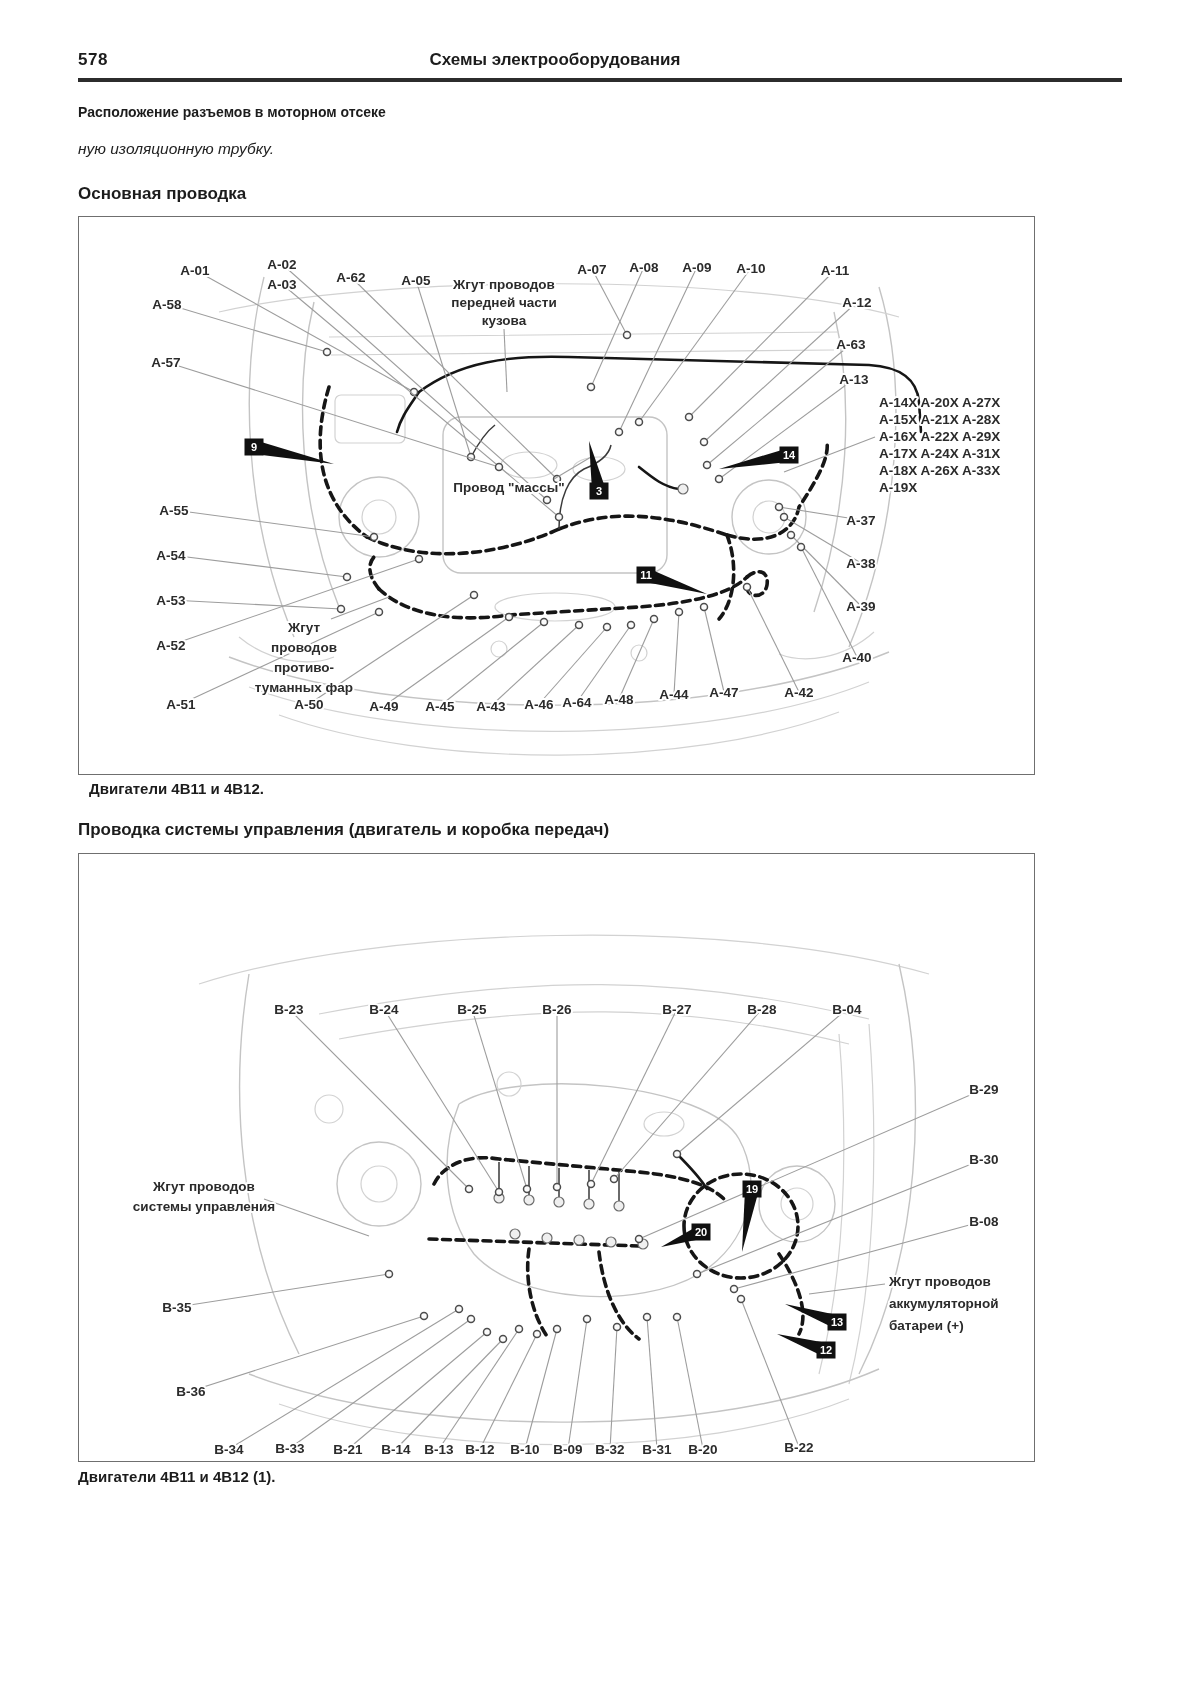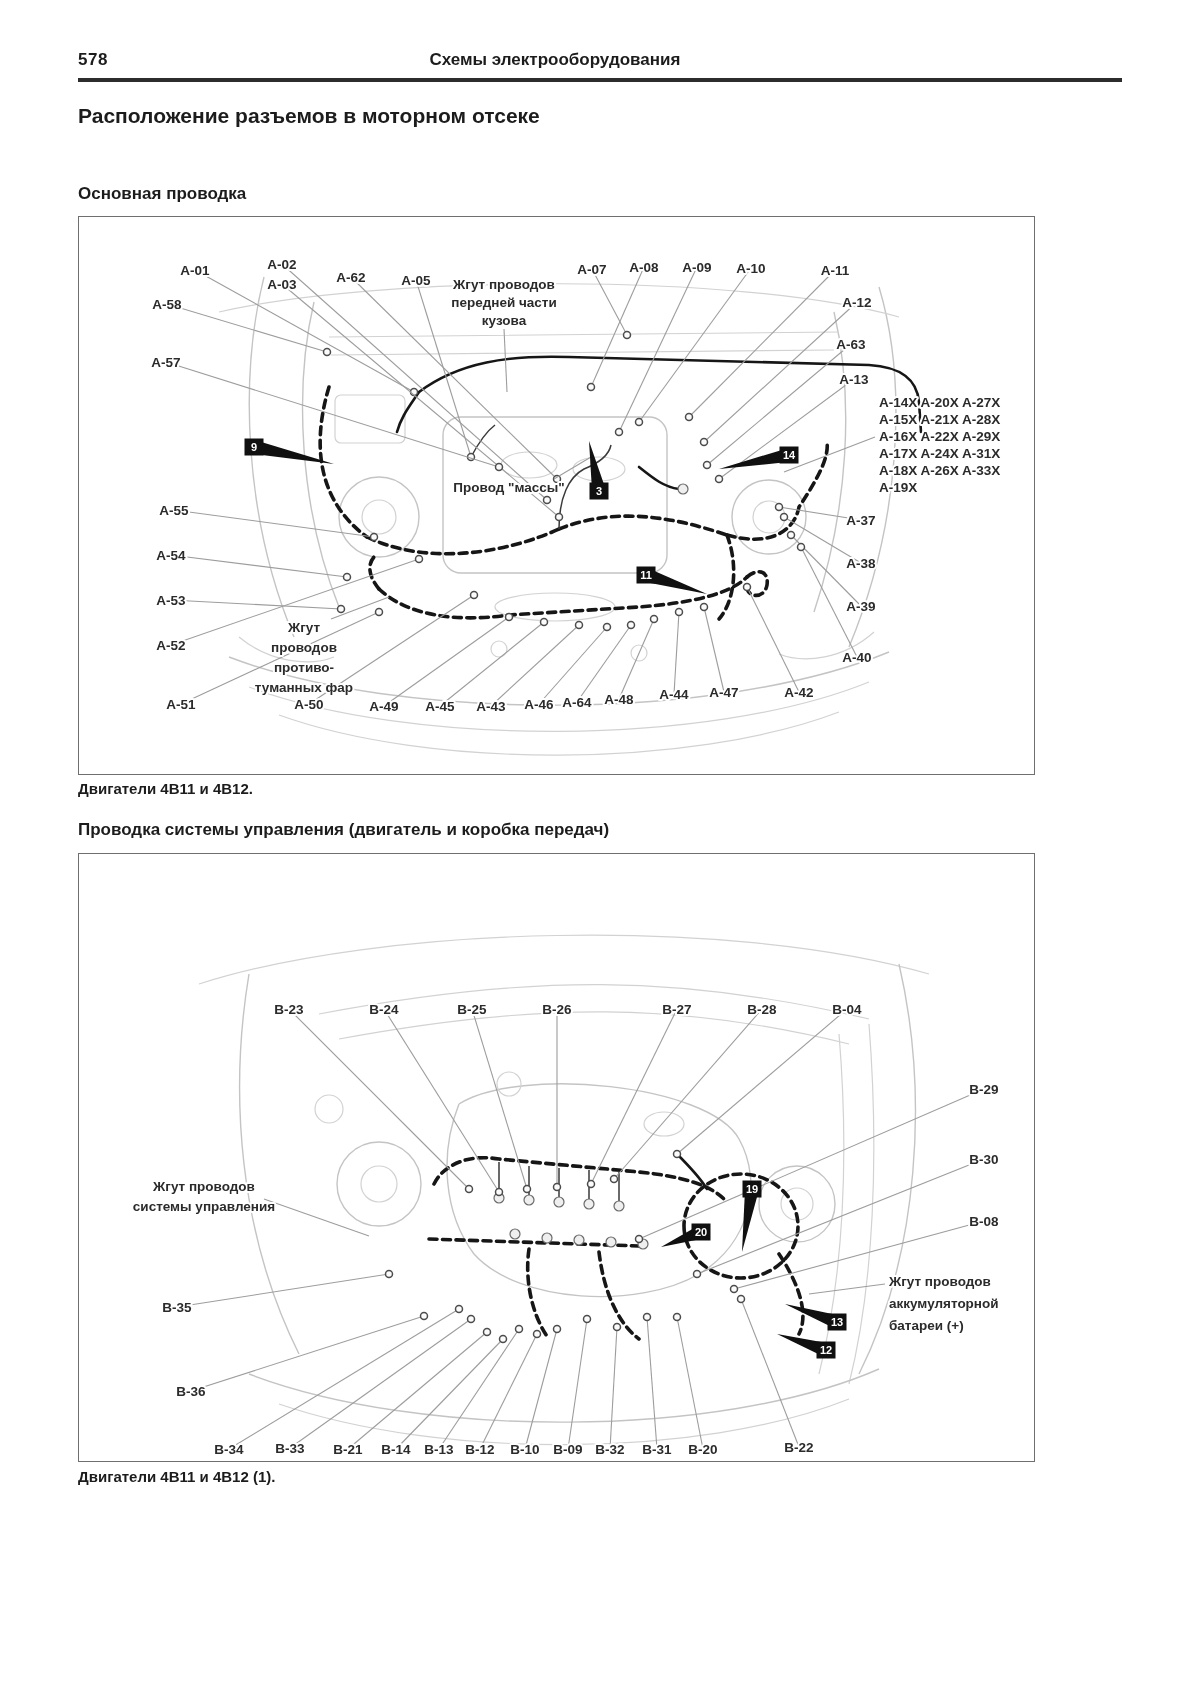--- a/index.html
+++ b/index.html
@@ -6,21 +6,21 @@
   body{
     width:1200px;height:1697px;position:relative;background:#ffffff;
     font-family:"Liberation Sans",sans-serif;color:#1c1c1c;overflow:hidden;
   }
   .abs{position:absolute;}
   
   .header-row{left:78px;top:50px;width:1044px;display:flex;align-items:baseline;
     border-bottom:4px solid #2c2c2c;padding-bottom:8px;}
   .page-number{font-size:17px;font-weight:bold;letter-spacing:.5px;}
   .header-title{flex:1;text-align:center;font-size:17px;font-weight:bold;padding-right:120px;}
-  .main-title{left:78px;top:104px;font-size:21px;font-weight:bold;}
+  .main-title{left:78px;top:104px;font-size:14px;font-weight:bold;}
   .note{left:78px;top:138px;width:1046px;font-size:15.5px;font-style:italic;line-height:1.42;color:#222;}
   .note-label{text-decoration:underline;}
   .h2{left:78px;font-size:17px;font-weight:bold;}
   .diagram-box{left:78px;border:1px solid #6f6f6f;background:#fff;}
   .caption{left:78px;font-size:15px;font-weight:bold;}
   
   .body-art{stroke:#c4c4c4;fill:none;stroke-width:1.4px;}
   .body-art2{stroke:#d2d2d2;fill:none;stroke-width:1.2px;}
   .harness{stroke:#161616;fill:none;stroke-width:3.6px;stroke-dasharray:8 5.5;stroke-linecap:round;}
   .harness-solid{stroke:#161616;fill:none;stroke-width:2.6px;stroke-linecap:round;}
@@ -42,20 +42,21 @@
 <body>
 
 <div class="abs header-row">
   <div class="page-number">578</div>
   <div class="header-title">Схемы электрооборудования</div>
 </div>
 
 <div class="abs main-title">Расположение разъемов в моторном отсеке</div>
 
 <div class="abs note">
+  <div>ную изоляционную трубку.</div>
 </div>
 
 <div class="abs h2" style="top:184px;">Основная проводка</div>
 
 <div class="abs diagram-box" style="top:216px;width:955px;height:557px;">
   <svg id="diagram1-svg" width="955" height="557" viewBox="0 0 955 557">
     <g>
       <path class="body-art" d="M185,60 C160,160 165,300 215,420"></path>
       <path class="body-art" d="M235,85 C215,170 220,290 260,390"></path>
       <path class="body-art" d="M800,70 C830,170 820,310 770,430"></path>
@@ -224,21 +225,21 @@
         <text x="800" y="189.5" class="glbl">A-14X A-20X A-27X</text>
         <text x="800" y="206.5" class="glbl">A-15X A-21X A-28X</text>
         <text x="800" y="223.5" class="glbl">A-16X A-22X A-29X</text>
         <text x="800" y="240.5" class="glbl">A-17X A-24X A-31X</text>
         <text x="800" y="257.5" class="glbl">A-18X A-26X A-33X</text>
         <text x="800" y="274.5" class="glbl">A-19X</text>
       </g>
   </svg>
 </div>
 
-<div class="abs caption" style="top:780px;">Двигатели 4В11 и 4В12.</div>
+<div class="abs caption" style="top:780px;margin-left:11px;">Двигатели 4В11 и 4В12.</div>
 
 <div class="abs h2" style="top:820px;">Проводка системы управления (двигатель и коробка передач)</div>
 
 <div class="abs diagram-box" style="top:853px;width:955px;height:607px;">
   <svg id="diagram2-svg" width="955" height="607" viewBox="0 0 955 607">
     <g>
       <path class="body-art2" d="M120,130 C300,72 650,62 850,120"></path>
       <path class="body-art" d="M170,120 C150,240 160,380 220,500"></path>
       <path class="body-art" d="M820,110 C850,240 840,400 780,520"></path>
       <path class="body-art2" d="M760,180 C770,300 765,420 740,520"></path>

